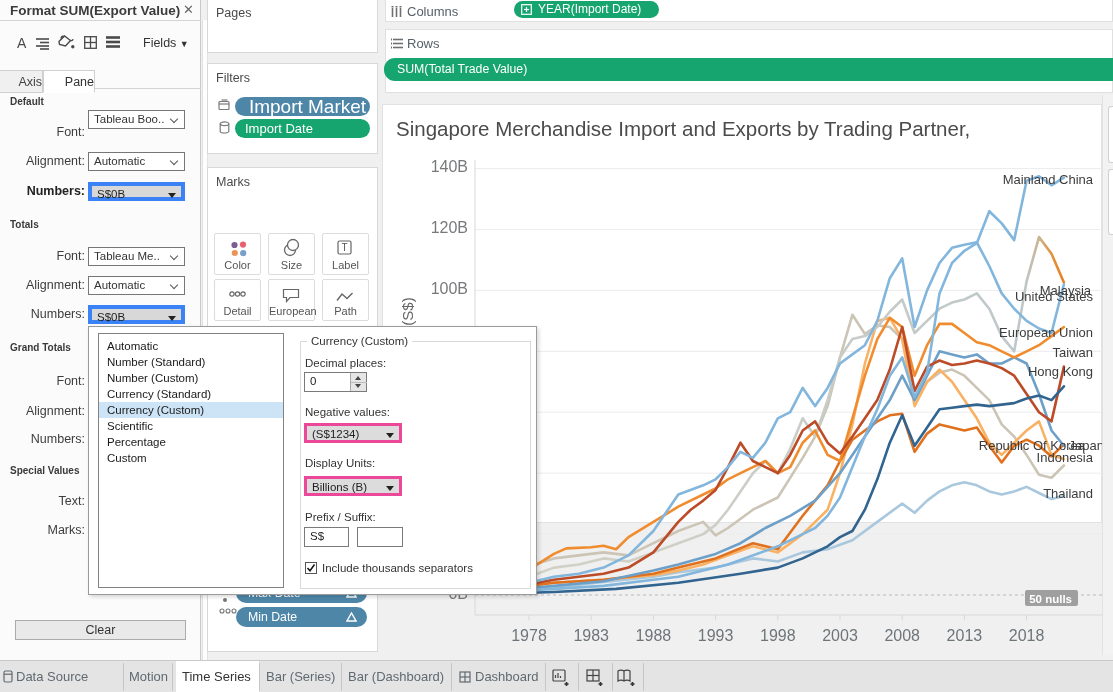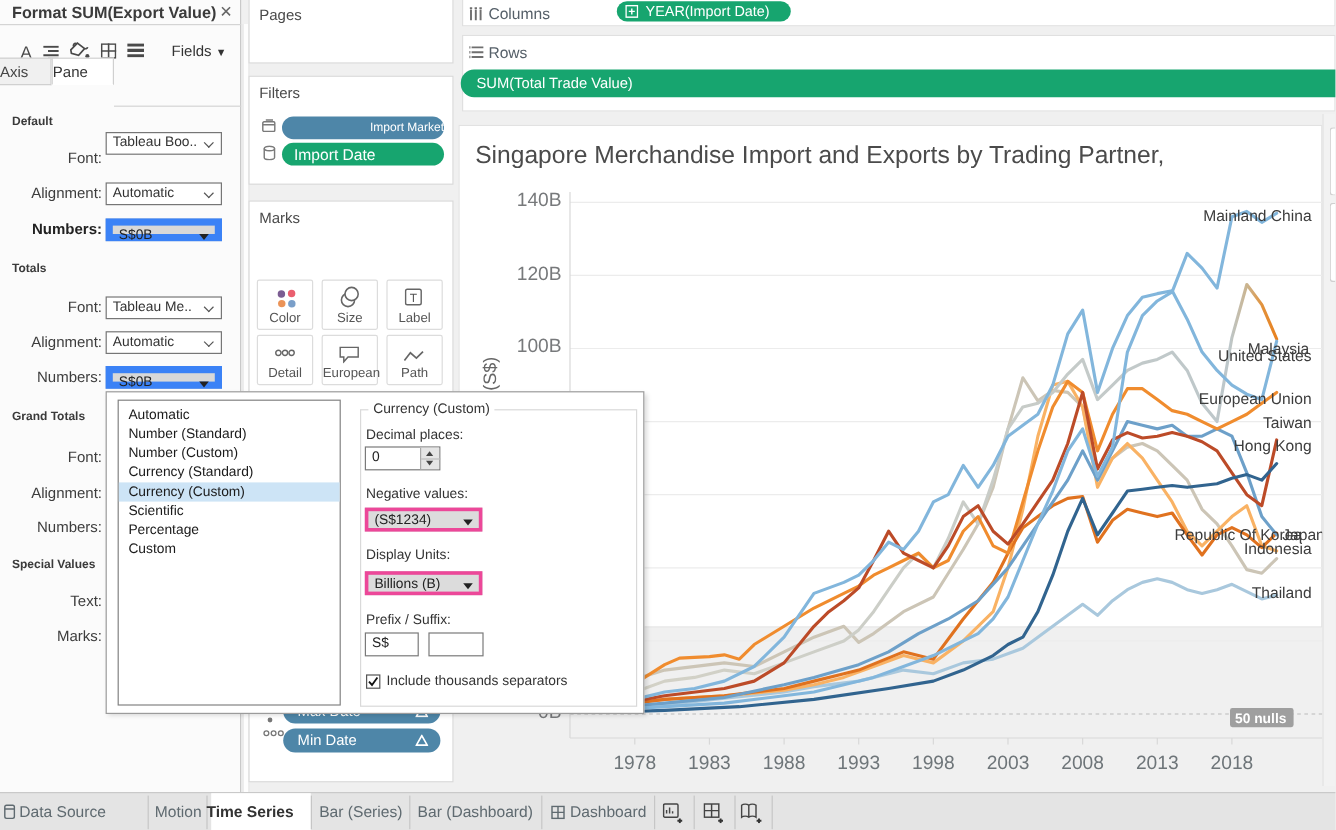--- a/index.html
+++ b/index.html
@@ -1,28 +1,28 @@
 <!DOCTYPE html>
 <html><head><meta charset="utf-8"><style>
 *{margin:0;padding:0;box-sizing:border-box}
 body{width:1113px;height:692px;font-family:"Liberation Sans",sans-serif;background:#f0f0f0;position:relative;overflow:hidden}
 .abs{position:absolute}
 
 #lp{left:0;top:0;width:201px;height:660px;background:#fbfbfb;border-right:1px solid #c9c9c9}
 #lp .ttl{position:absolute;left:10px;top:3px;font-size:13.5px;font-weight:bold;color:#3b3b3b}
 #lp .x{position:absolute;left:183px;top:2px;font-size:13px;color:#666}
 .hdiv{position:absolute;left:0;width:201px;border-top:1px solid #d4d4d4}
-.tab{position:absolute;top:48px;height:23px;font-size:12.5px;color:#444;text-align:left;line-height:22px}
+.tab{position:absolute;top:70px;height:23px;font-size:12.5px;color:#444;text-align:right;line-height:22px}
 #tabaxis{left:0;width:43px;background:#f0f0f0;border:1px solid #d0d0d0;border-left:none}
 #tabpane{left:43px;width:52px;background:#fff;border:1px solid #d0d0d0;border-bottom:1px solid #fff;color:#333}
 .sech{position:absolute;left:10px;font-size:10px;font-weight:bold;color:#3a3a3a}
 .flbl{position:absolute;width:85px;text-align:right;font-size:12.5px;color:#3d3d3d}
 .combo{position:absolute;left:88px;width:97px;height:19px;background:#fff;border:1px solid #767676;font-size:11.5px;color:#333;line-height:17px;padding-left:5px;white-space:nowrap;overflow:hidden}
 .combo .chev{position:absolute;right:7px;top:5px;width:6px;height:6px;border-right:1.6px solid #555;border-bottom:1.6px solid #555;transform:rotate(45deg)}
-.gcombo{position:absolute;left:88px;width:97px;height:19px;background:#d8d8d8;border:6px solid #3b82f6;font-size:11.5px;color:#222;line-height:17px;padding-left:5px}
+.gcombo{position:absolute;left:88px;width:97px;height:19px;background:#d8d8d8;border:4px solid #3b82f6;font-size:11.5px;color:#222;line-height:17px;padding-left:5px}
 .dtri{position:absolute;right:5px;top:7px;width:0;height:0;border-left:4px solid transparent;border-right:4px solid transparent;border-top:5px solid #222}
 #clearbtn{position:absolute;left:15px;top:620px;width:171px;height:20px;background:#e9e9e9;border:1px solid #ababab;font-size:12.5px;color:#333;text-align:center;line-height:18px}
 
 .card{position:absolute;background:#fff;border:1px solid #d8d8d8}
 .cardh{position:absolute;left:10px;top:7px;font-size:12.5px;color:#4a4a4a}
 .pill{position:absolute;border-radius:10px;font-size:12.3px;color:#fff;text-align:center}
 .bluep{background:#4e86a8}
 .greenp{background:#17a56f}
 .mbtn{position:absolute;width:47px;height:42px;background:#fff;border:1px solid #dcdcdc;border-radius:2px}
 .mbtn .lb{position:absolute;bottom:3px;width:100%;text-align:center;font-size:11px;color:#555}
@@ -102,36 +102,37 @@
  <div class="combo" style="top:276px">Automatic<span class="chev"></span></div>
  <div class="flbl" style="top:307px;left:0">Numbers:</div>
  <div class="gcombo" style="top:305px">S$0B<div class="dtri"></div></div>
  <div class="sech" style="top:342px">Grand Totals</div>
  <div class="flbl" style="top:374px;left:0">Font:</div>
  <div class="flbl" style="top:404px;left:0">Alignment:</div>
  <div class="flbl" style="top:432px;left:0">Numbers:</div>
  <div class="sech" style="top:465px">Special Values</div>
  <div class="flbl" style="top:494px;left:0">Text:</div>
  <div class="flbl" style="top:523px;left:0">Marks:</div>
+ <div id="clearbtn">Clear</div>
 </div>
 <div class="abs" style="left:202px;top:20px;width:6px;height:640px;background:#fdfdfd;border-left:1px solid #e3e3e3;border-right:1px solid #e3e3e3"></div>
 
 <div class="card" style="left:207px;top:-2px;width:171px;height:55px">
     <div class="cardh" style="left:8px">Pages</div>
   </div>
 <div class="card" style="left:207px;top:63px;width:171px;height:91px">
  <div class="cardh" style="left:8px">Filters</div>
  <svg style="position:absolute;left:10px;top:35px" width="12" height="11">
       <g fill="none" stroke="#7a7a7a" stroke-width="1.2">
         <rect x="1" y="2.5" width="10" height="8" rx="1"></rect>
         <line x1="1" y1="5" x2="11" y2="5"></line>
         <line x1="3.5" y1="1" x2="9.5" y2="1"></line>
       </g>
     </svg>
- <div class="pill bluep" style="left:27px;top:33px;width:135px;height:19px;line-height:19px;text-align:right;padding-left:10px;font-size:10px">Import Market</div>
+ <div class="pill bluep" style="left:27px;top:33px;width:135px;height:19px;line-height:19px;text-align:center;padding-left:10px;font-size:19px">Import Market</div>
  <svg style="position:absolute;left:11px;top:57px" width="11" height="13">
       <g fill="none" stroke="#7a7a7a" stroke-width="1.2">
         <ellipse cx="5.5" cy="2.8" rx="4.3" ry="1.9"></ellipse>
         <path d="M1.2,2.8 L1.2,10.2 C1.2,11.2 3.1,12 5.5,12 C7.9,12 9.8,11.2 9.8,10.2 L9.8,2.8"></path>
       </g>
     </svg>
  <div class="pill greenp" style="left:27px;top:54.5px;width:135px;height:19px;line-height:19px;text-align:left;padding-left:10px;font-size:13px">Import Date</div>
 </div>
 <div class="card" style="left:207px;top:167px;width:171px;height:485px">
  <div class="cardh" style="left:8px">Marks</div>
@@ -371,21 +372,21 @@
       <g fill="none" stroke="#5f6a70" stroke-width="1.2">
         <rect x="1" y="1" width="8" height="11" rx="1.5"></rect>
         <line x1="1" y1="4.2" x2="9" y2="4.2"></line>
       </g>
     </svg>
  <div class="stxt" style="left:16px">Data Source</div>
  <div class="ssep" style="left:123px"></div>
  <div class="stxt" style="left:129px">Motion</div>
  <div class="ssep" style="left:172px"></div>
  <div id="seltab"></div>
- <div class="stxt" style="left:172px;color:#333;font-weight:bold;z-index:2">Time Series</div>
+ <div class="stxt" style="left:182px;color:#333;font-weight:normal;z-index:2">Time Series</div>
  <div class="ssep" style="left:259px"></div>
  <div class="stxt" style="left:266px">Bar (Series)</div>
  <div class="ssep" style="left:341px"></div>
  <div class="stxt" style="left:348px">Bar (Dashboard)</div>
  <div class="ssep" style="left:451px"></div>
  <svg style="position:absolute;left:459px;top:10px" width="12" height="12">
       <g fill="none" stroke="#5f6a70" stroke-width="1.2">
         <rect x="1" y="1" width="10" height="10"></rect>
         <line x1="6" y1="1" x2="6" y2="11"></line>
         <line x1="1" y1="6" x2="11" y2="6"></line>

